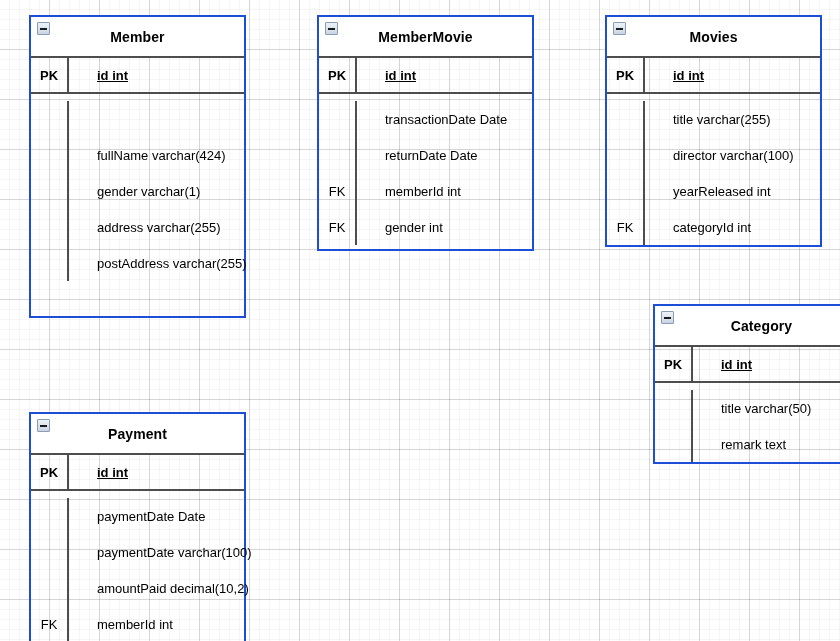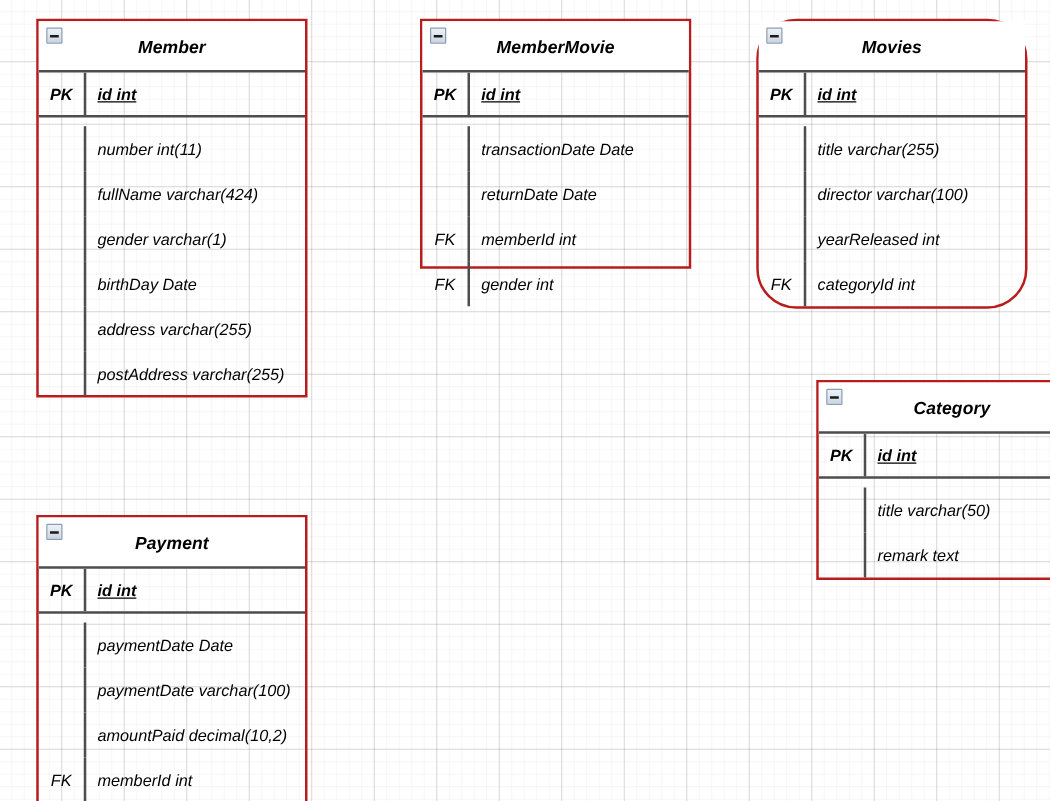--- a/index.html
+++ b/index.html
@@ -30,23 +30,22 @@
       50px 50px,
       10px 10px,
       10px 10px;
     background-position: -1px -1px, -1px -1px, -1px -1px, -1px -1px;
   }
 
   
   .entity {
     position: absolute;
     box-sizing: border-box;
-    border: 2px solid #b91c1c;
+    border: 2px solid #1d4ed8;
     background: transparent;
-    font-style: italic;
   }
 
   .entity-title {
     position: relative;
     box-sizing: border-box;
     height: 41px;
     background: #ffffff;
     border-bottom: 2px solid #4d4d4d;
     display: flex;
     align-items: center;
@@ -80,20 +79,21 @@
     width: 7px;
     height: 2px;
     background: #1a1a1a;
   }
 
   
   .row {
     display: flex;
     box-sizing: border-box;
     height: 36px;
+    gap: 19px;
   }
   .row.pk-row {
     border-bottom: 2px solid #4d4d4d;
   }
   .row-key {
     box-sizing: border-box;
     width: 38px;
     flex: 0 0 38px;
     border-right: 2px solid #4d4d4d;
     display: flex;
@@ -124,58 +124,53 @@
   .attr-block {
     padding-top: 7px;
     padding-bottom: 7px;
   }
   .attr-block .row {
     height: 36px;
   }
 
   
   #ent-member      { left: 29px;  top: 15px;  width: 217px; height: 303px; }
-  #ent-membermovie { left: 336px; top: 15px;  width: 217px; height: 200px; }
-  #ent-movies      { left: 605px; top: 15px;  width: 217px; height: 232px; border-radius: 32px; }
+  #ent-membermovie { left: 317px; top: 15px;  width: 217px; height: 236px; }
+  #ent-movies      { left: 605px; top: 15px;  width: 217px; height: 232px; }
   #ent-category    { left: 605px; top: 304px; width: 217px; height: 160px; margin-left: 48px; }
   #ent-payment     { left: 29px;  top: 412px; width: 217px; height: 232px; }
 </style>
 </head>
 <body>
 
 <div id="canvas"></div>
 
 <div class="entity" id="ent-member">
   <div class="entity-title">
     <span class="collapse-icon"></span>
     <span class="entity-title-text">Member</span>
   </div>
   <div class="row pk-row">
     <div class="row-key">PK</div>
     <div class="row-field pk-field">id int</div>
   </div>
   <div class="attr-block">
     <div class="row">
       <div class="row-key fk"></div>
-      <div class="row-field">number int(11)</div>
     </div>
     <div class="row">
       <div class="row-key fk"></div>
       <div class="row-field">fullName varchar(424)</div>
     </div>
     <div class="row">
       <div class="row-key fk"></div>
       <div class="row-field">gender varchar(1)</div>
     </div>
     <div class="row">
       <div class="row-key fk"></div>
-      <div class="row-field">birthDay Date</div>
-    </div>
-    <div class="row">
-      <div class="row-key fk"></div>
       <div class="row-field">address varchar(255)</div>
     </div>
     <div class="row">
       <div class="row-key fk"></div>
       <div class="row-field">postAddress varchar(255)</div>
     </div>
   </div>
 </div>
 
 <div class="entity" id="ent-membermovie">

